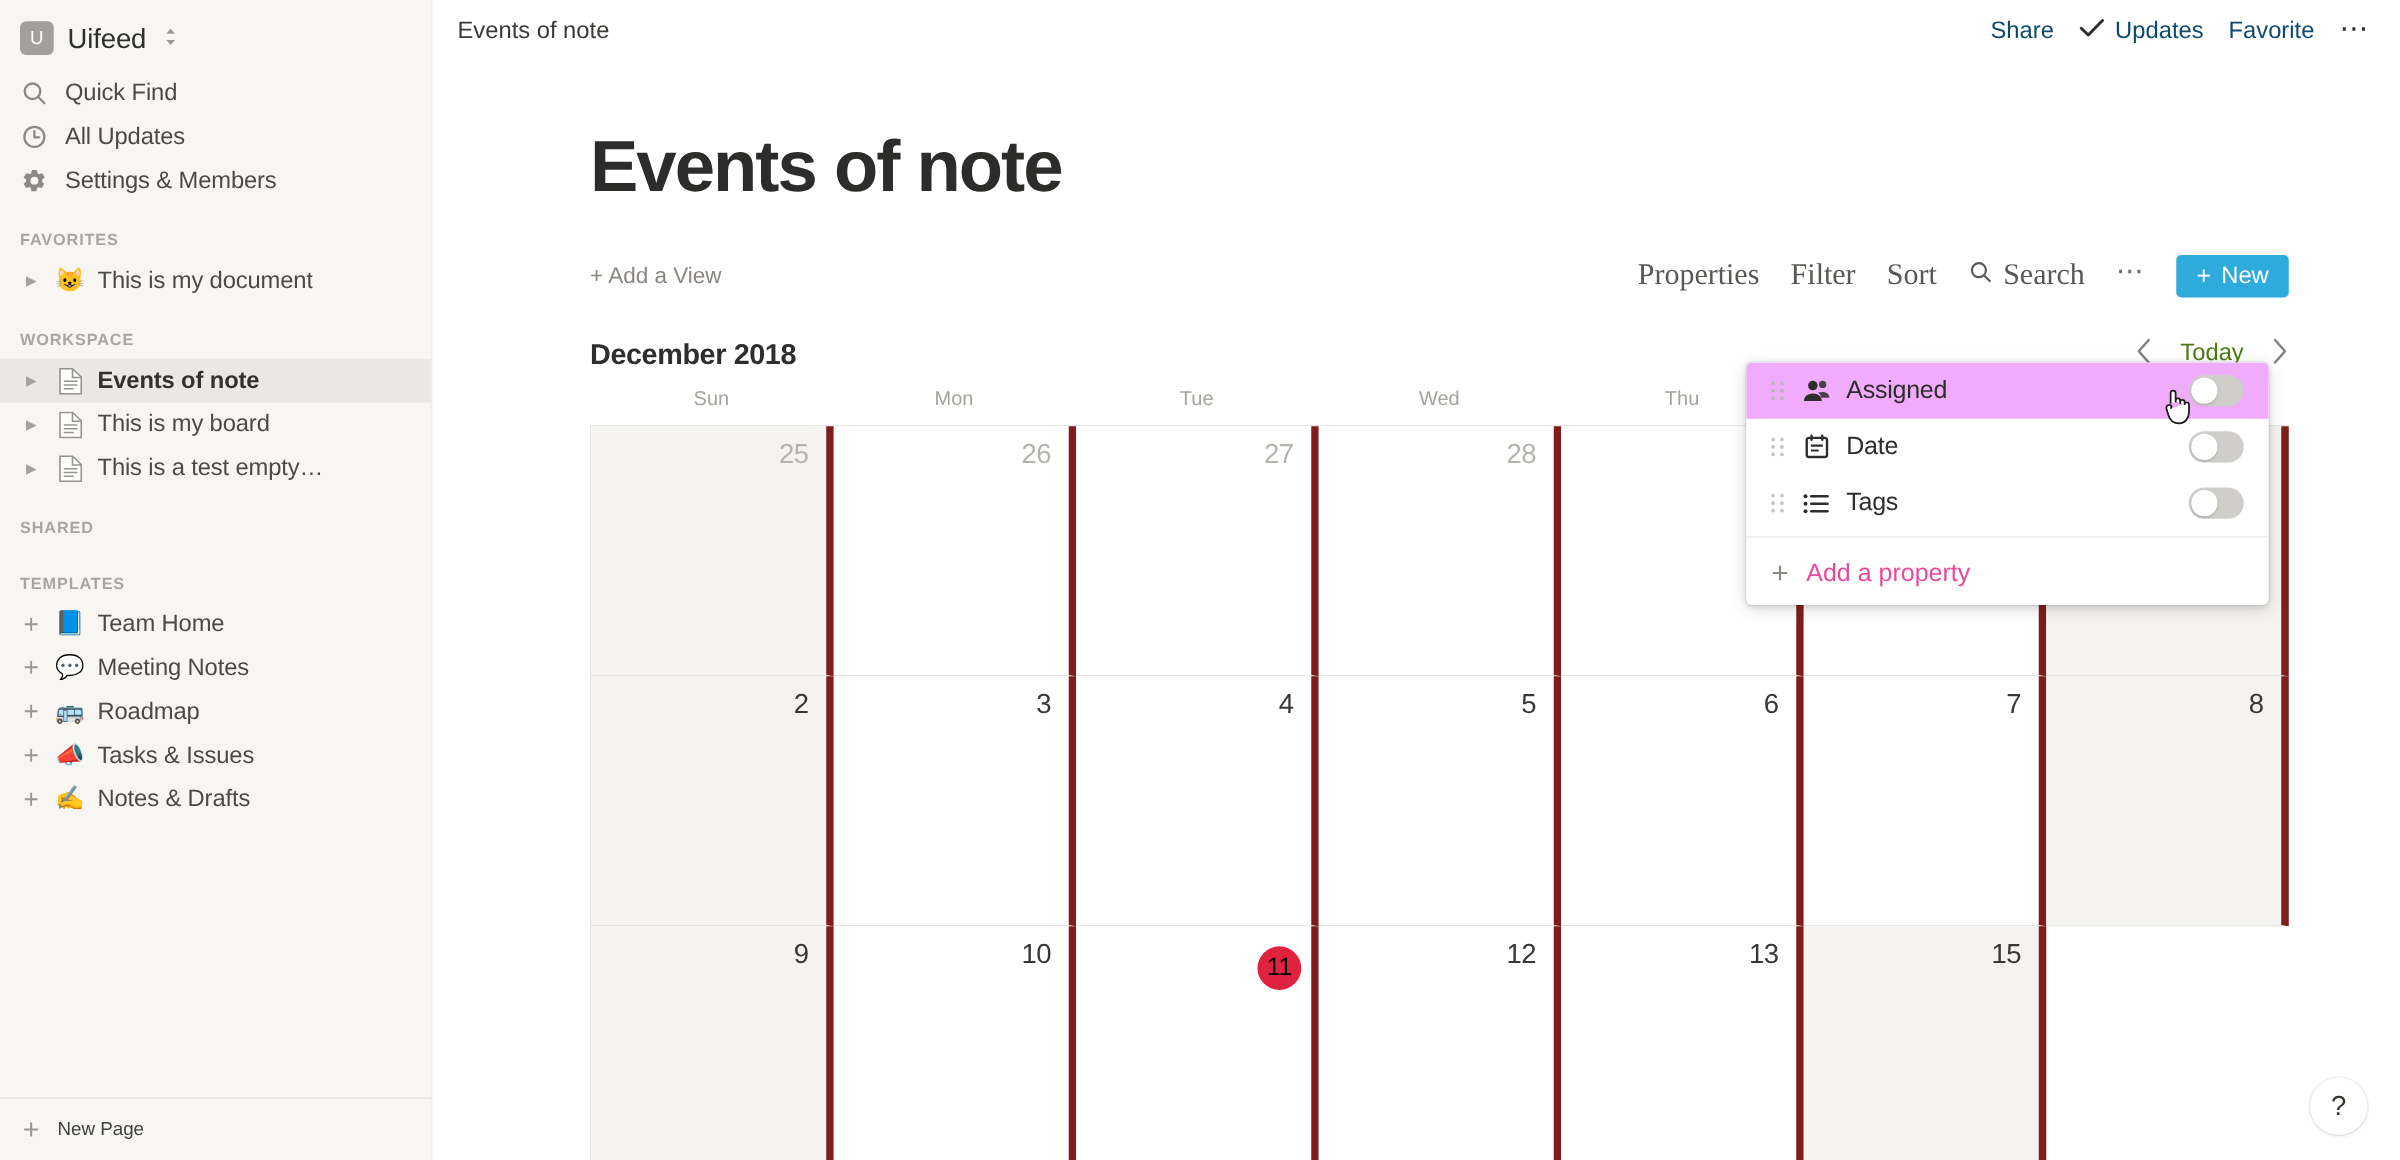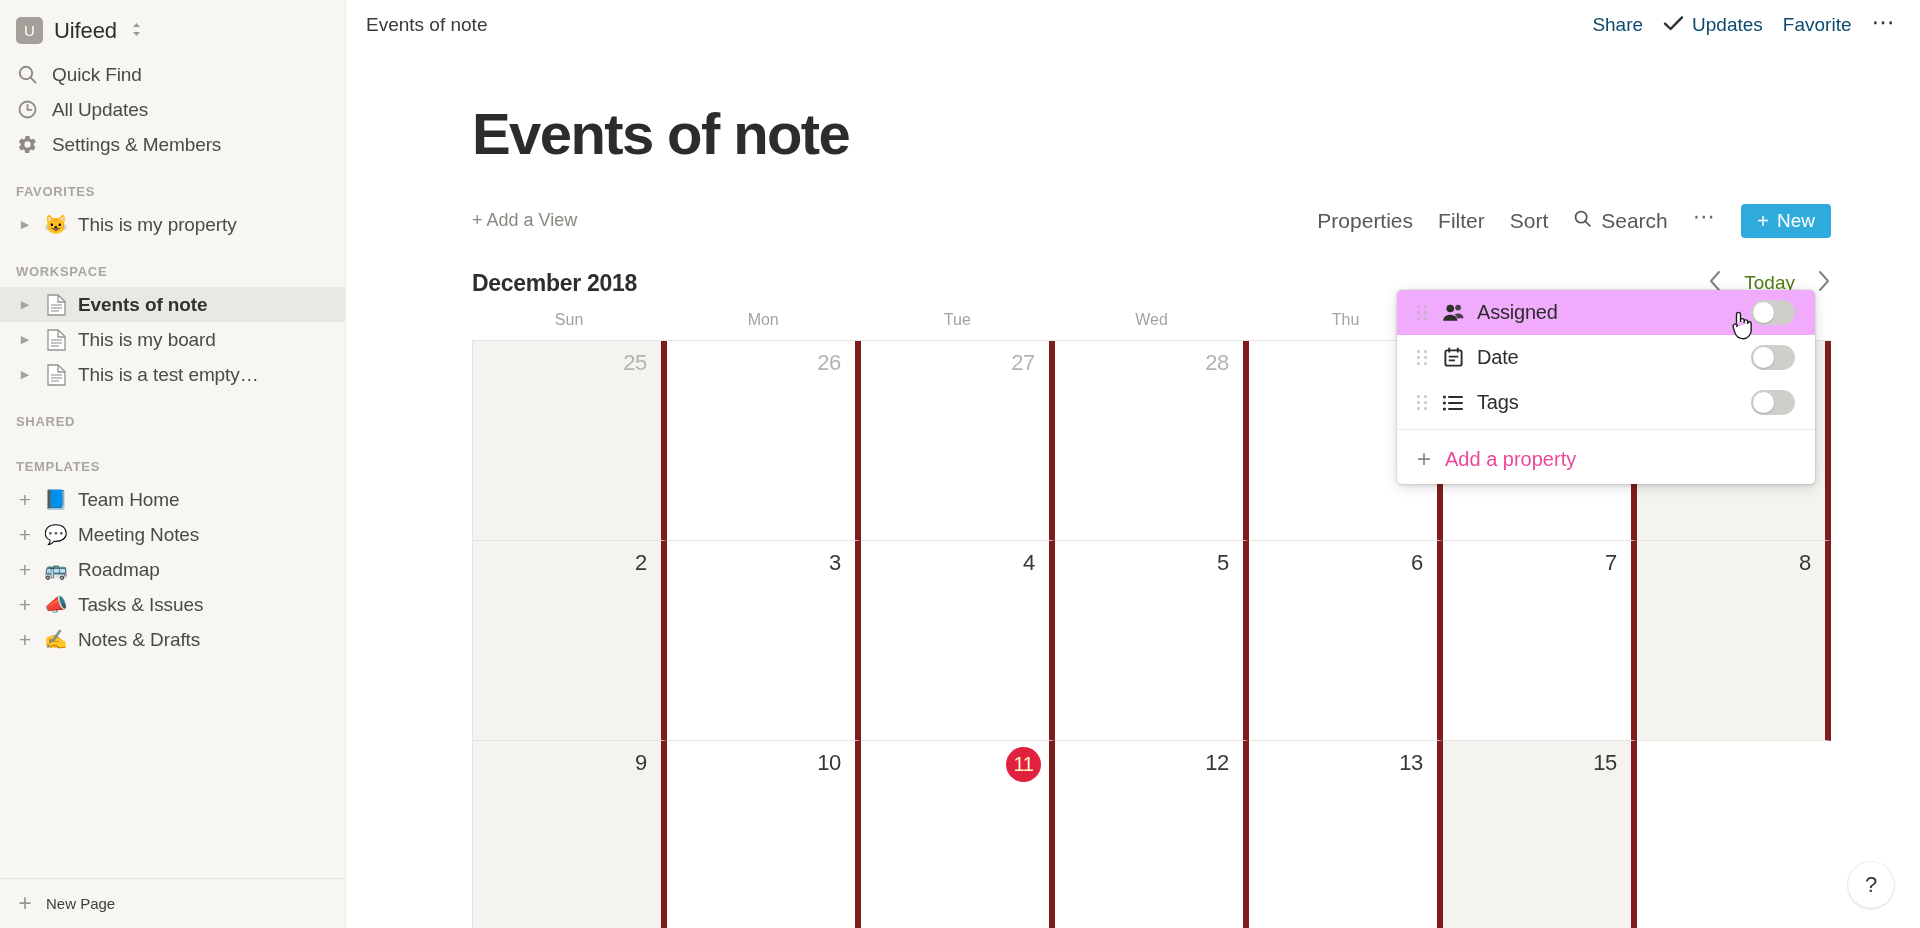--- a/index.html
+++ b/index.html
@@ -103,21 +103,21 @@
     letter-spacing: -1.6px; padding: 52px 0 0 126px;
     line-height: 1.1;
   }
 
   .view-toolbar {
     display:flex; align-items:center; justify-content: space-between;
     padding: 38px 89px 0 126px;
   }
   .add-view { font-size: 18px; color: #8a8781; cursor:pointer; }
   .vt-right { display:flex; align-items:center; gap: 25px; }
-  .vt-item { font-size: 21px; color: #5a5854; cursor:pointer; display:flex; align-items:center; gap:9px; }
+  .vt-item { font-size: 24px; color: #5a5854; cursor:pointer; display:flex; align-items:center; gap:9px;font-family:Liberation Serif, serif; }
   .vt-dots { font-size: 22px; color:#6d6b66; letter-spacing:1.5px; line-height:1; cursor:pointer; padding-bottom:7px; }
   .new-btn {
     background: #2eaadc; color: #fff; border-radius: 4px;
     height: 34px; padding: 0 16px; display:flex; align-items:center; gap:8px;
     font-size: 19px; cursor:pointer;
   }
   .new-btn .np { font-size: 20px; font-weight: 400; line-height: 1; }
 
   
   .cal { margin: 32px 89px 0 126px; }
@@ -138,24 +138,24 @@
     height: 200px; border-right: 6px solid #7f1d1d; border-bottom: 1px solid #e6e5e2;
     padding: 11px 14px; position: relative; background: #fff;
   }
   .cell.weekend { background: #f4f3f0; }
   .daynum {
     position:absolute; top: 9px; right: 14px;
     font-size: 22px; color: #383734; letter-spacing: -0.3px;
   }
   .cell.out .daynum { color: #b6b3ad; }
   .daynum.today {
-    background: #e0213f; color:#fef9c3;
+    background: #e0213f; color:#000000;
     width: 35px; height: 35px; border-radius: 50%;
     display:flex; align-items:center; justify-content:center;
-    top: 6px; right: 8px; font-size: 20px;
+    top: 16px; right: 8px; font-size: 20px;
   }
 
   
   .popup {
     position: absolute; left: 1051px; top: 290px; width: 418px;
     background: #fff; border-radius: 5px;
     box-shadow: 0 1px 4px rgba(15,15,15,0.12), 0 3px 14px rgba(15,15,15,0.14), 0 0 0 1px rgba(15,15,15,0.045);
     overflow: hidden; z-index: 40;
   }
   .prop-row {
@@ -243,21 +243,21 @@
           </svg>
       </span>
       <span class="nav-label">Settings &amp; Members</span>
     </div>
 
     <div class="section-title">FAVORITES</div>
 
     <div class="page-item">
       <span class="tri">▶</span>
       <span class="emoji">😺</span>
-      <span class="page-label">This is my property</span>
+      <span class="page-label">This is my document</span>
     </div>
 
     <div class="section-title">WORKSPACE</div>
 
     <div class="page-item active">
       <span class="tri">▶</span>
       <span class="doc-ico">
         <svg width="19" height="22" viewBox="0 0 19 22" fill="none">
             <path d="M1 1h10l7 6.6V21H1z" stroke="#97948e" stroke-width="1.3" fill="#fff"></path>
             <path d="M11 1v7h7" stroke="#97948e" stroke-width="1.3" fill="none"></path>

